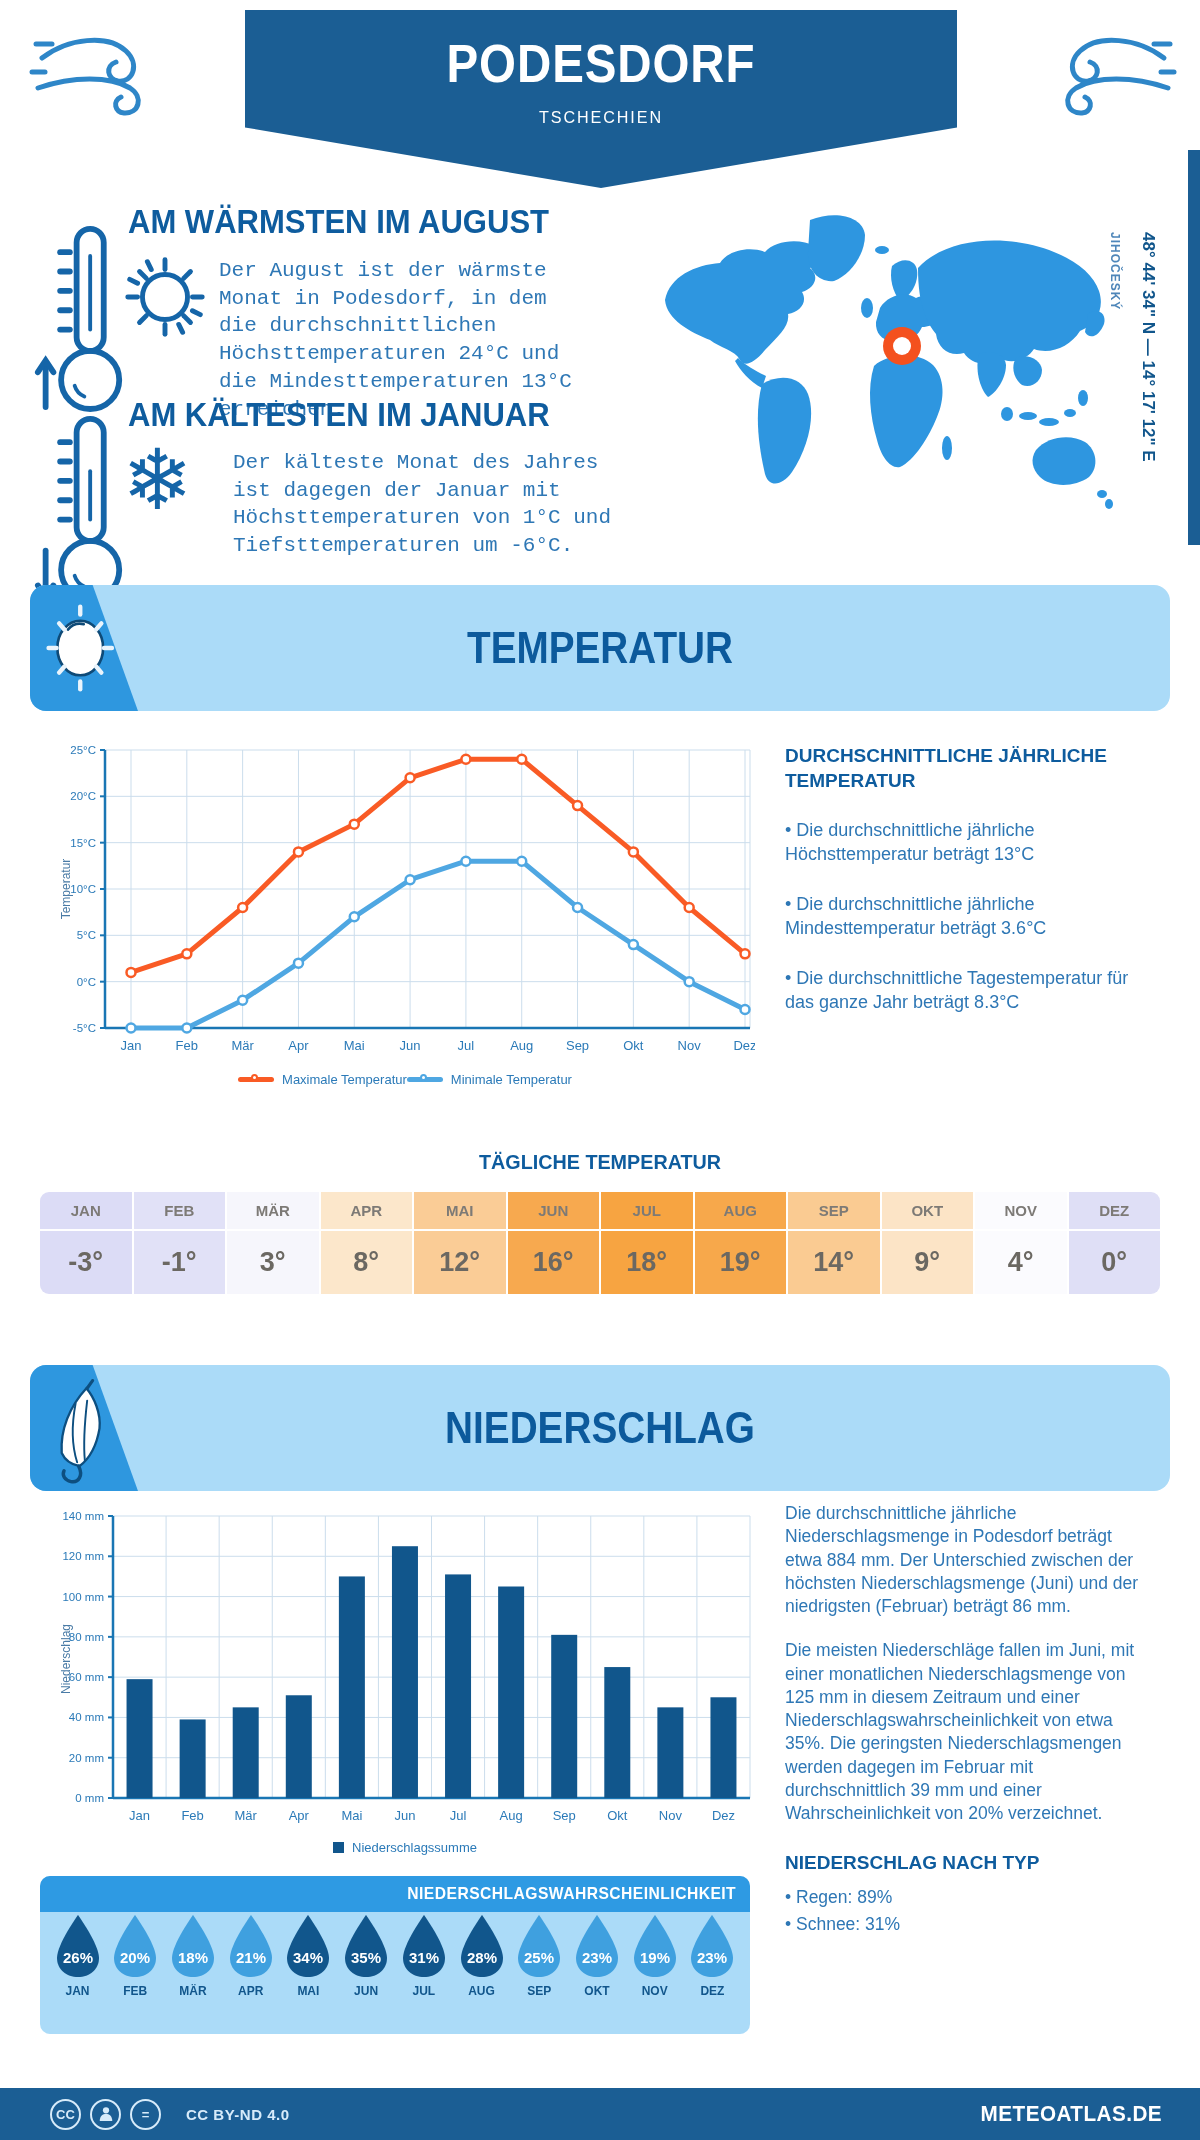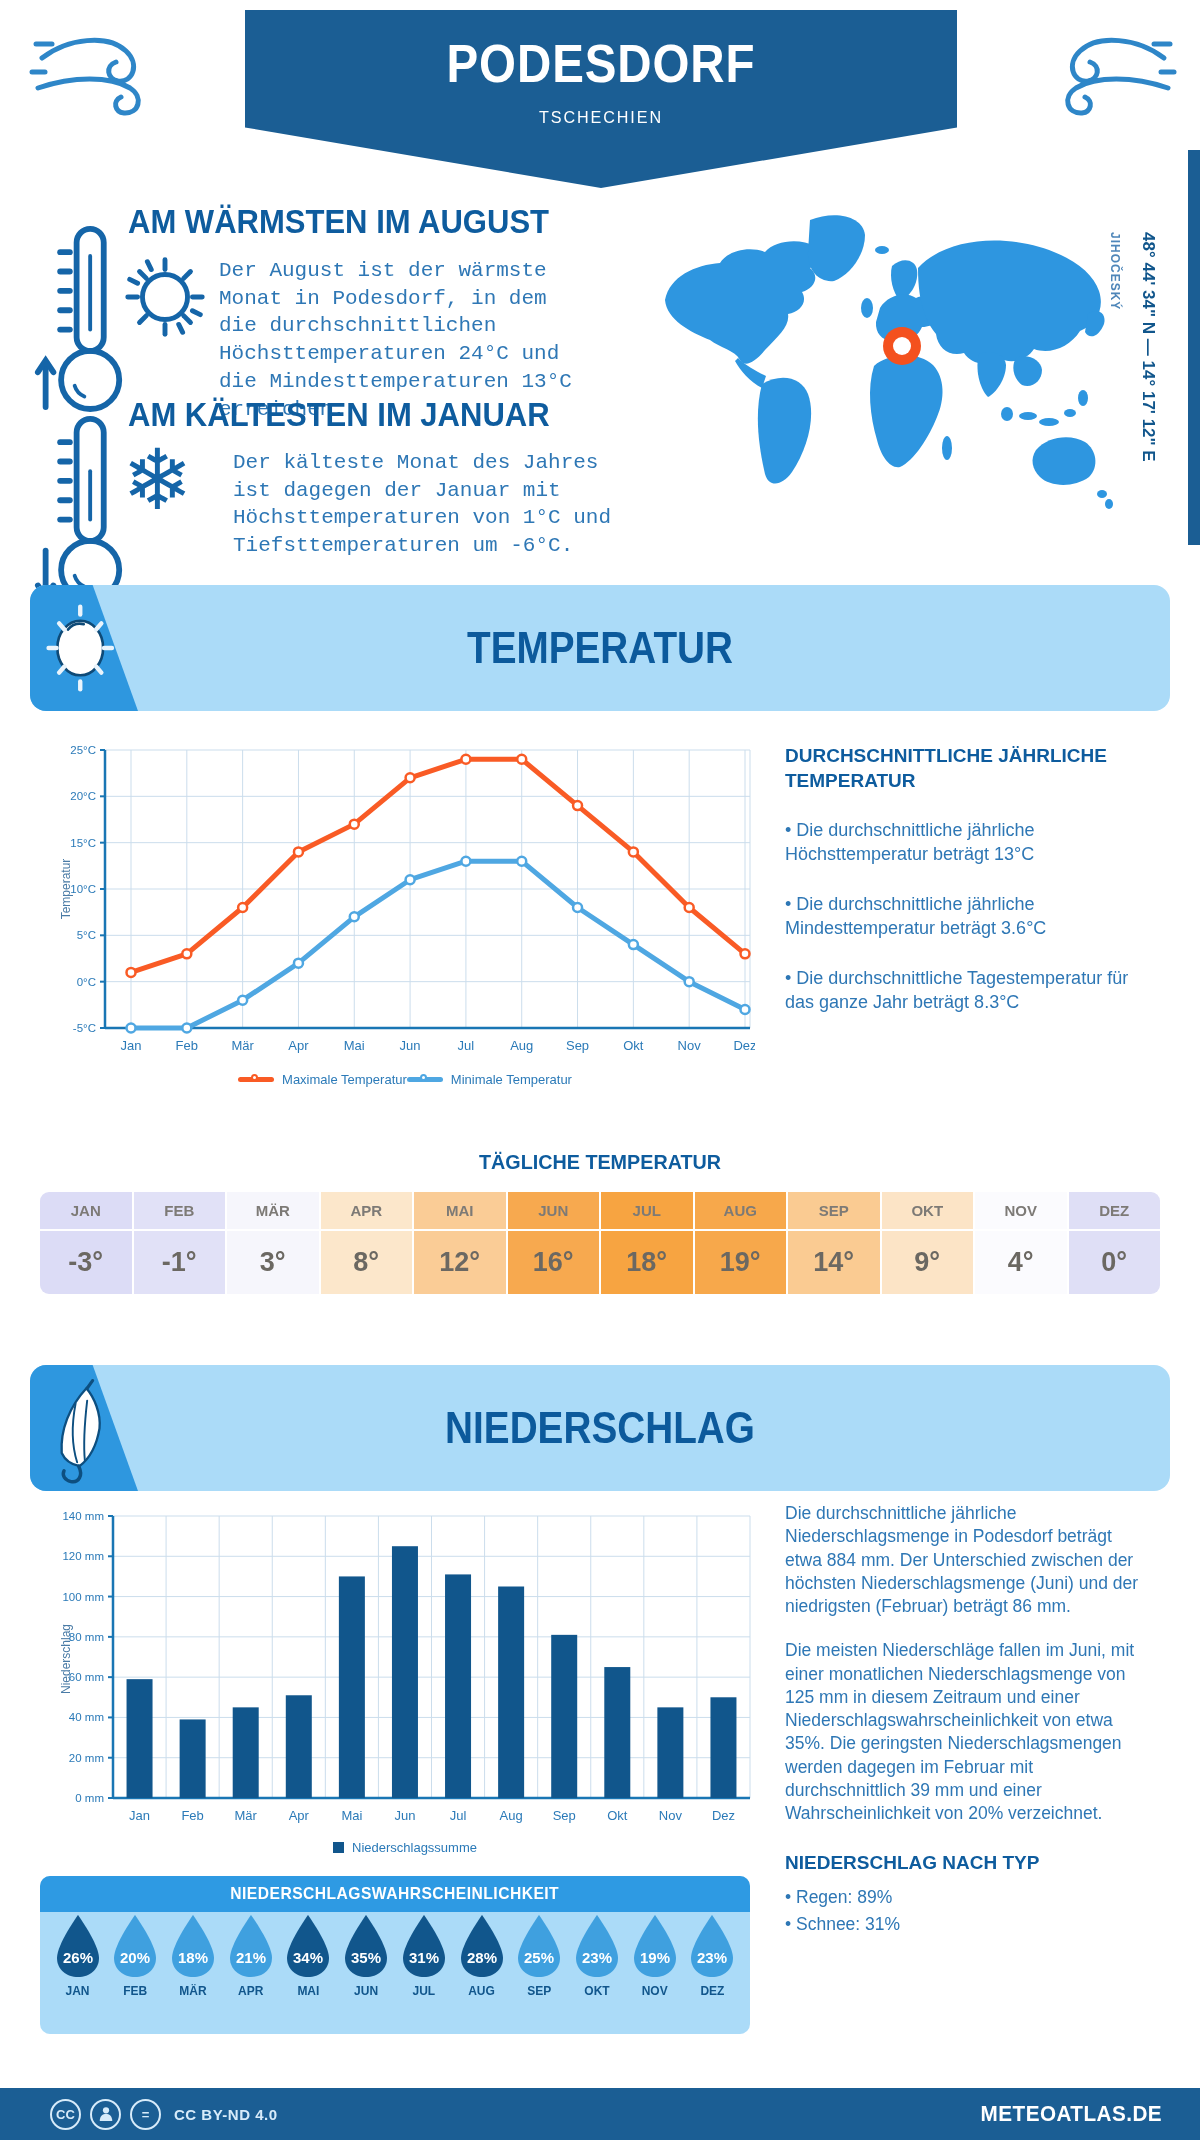--- a/index.html
+++ b/index.html
@@ -76,32 +76,32 @@
     overflow:hidden;display:flex;gap:2px;background:#fff;}
   .daily-col{flex:1;display:flex;flex-direction:column;gap:2px;}
   .daily-col .m{height:37px;display:flex;align-items:center;justify-content:center;
     font-size:15px;font-weight:bold;color:#7D7A76;}
   .daily-col .v{flex:1;display:flex;align-items:center;justify-content:center;
     font-size:27px;font-weight:bold;color:#6B6862;}
 
   
   .prob-panel{position:absolute;left:40px;top:1876px;width:710px;height:158px;border-radius:10px;
     overflow:hidden;background:var(--panel);}
-  .prob-head{height:36px;background:#2E9AE3;display:flex;align-items:center;justify-content:center;}
+  .prob-head{height:36px;background:#2E9AE3;display:flex;align-items:center;justify-content:flex-end;}
   .prob-head span{color:#fff;font-weight:bold;font-size:17px;transform:scaleX(.92);letter-spacing:.5px;}
   .drops{display:flex;justify-content:space-between;padding:2px 10px 0 10px;}
   .drop-cell{width:55px;text-align:center;}
   .drop-cell .mon{margin-top:2px;font-size:12px;font-weight:bold;color:#11568C;}
 
   
   .footer{position:absolute;left:0;top:2088px;width:1200px;height:52px;background:var(--dark);
     display:flex;align-items:center;color:#D7EBFA;}
   .cc-circ{width:31px;height:31px;border:2.5px solid #D7EBFA;border-radius:50%;display:flex;
     align-items:center;justify-content:center;font-size:13px;font-weight:bold;margin-right:9px;}
-  .cc-label{font-size:15px;font-weight:bold;margin-left:4px;letter-spacing:.5px;}
+  .cc-label{font-size:15px;font-weight:bold;margin-left:16px;letter-spacing:.5px;}
   .site{position:absolute;right:38px;font-size:22px;font-weight:bold;color:#fff;letter-spacing:.5px;
     transform:scaleX(.94);transform-origin:right;}
   svg text{font-family:"Liberation Sans","DejaVu Sans",sans-serif;}
 </style>
 </head>
 <body>
 
 <div class="page">
 
   <svg class="wind left" viewBox="0 0 140 105" fill="none" stroke="#2E86C8" stroke-width="5" stroke-linecap="round">

